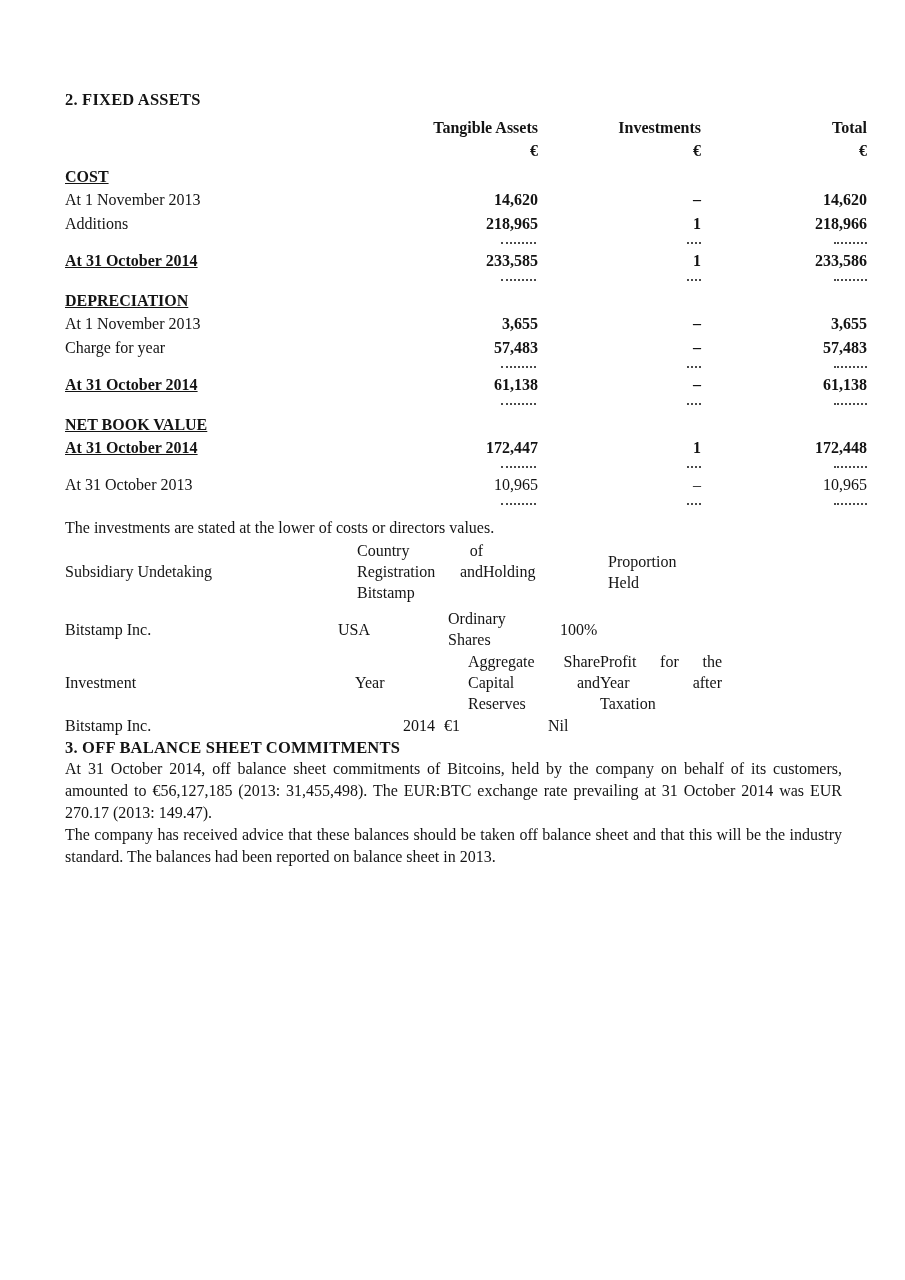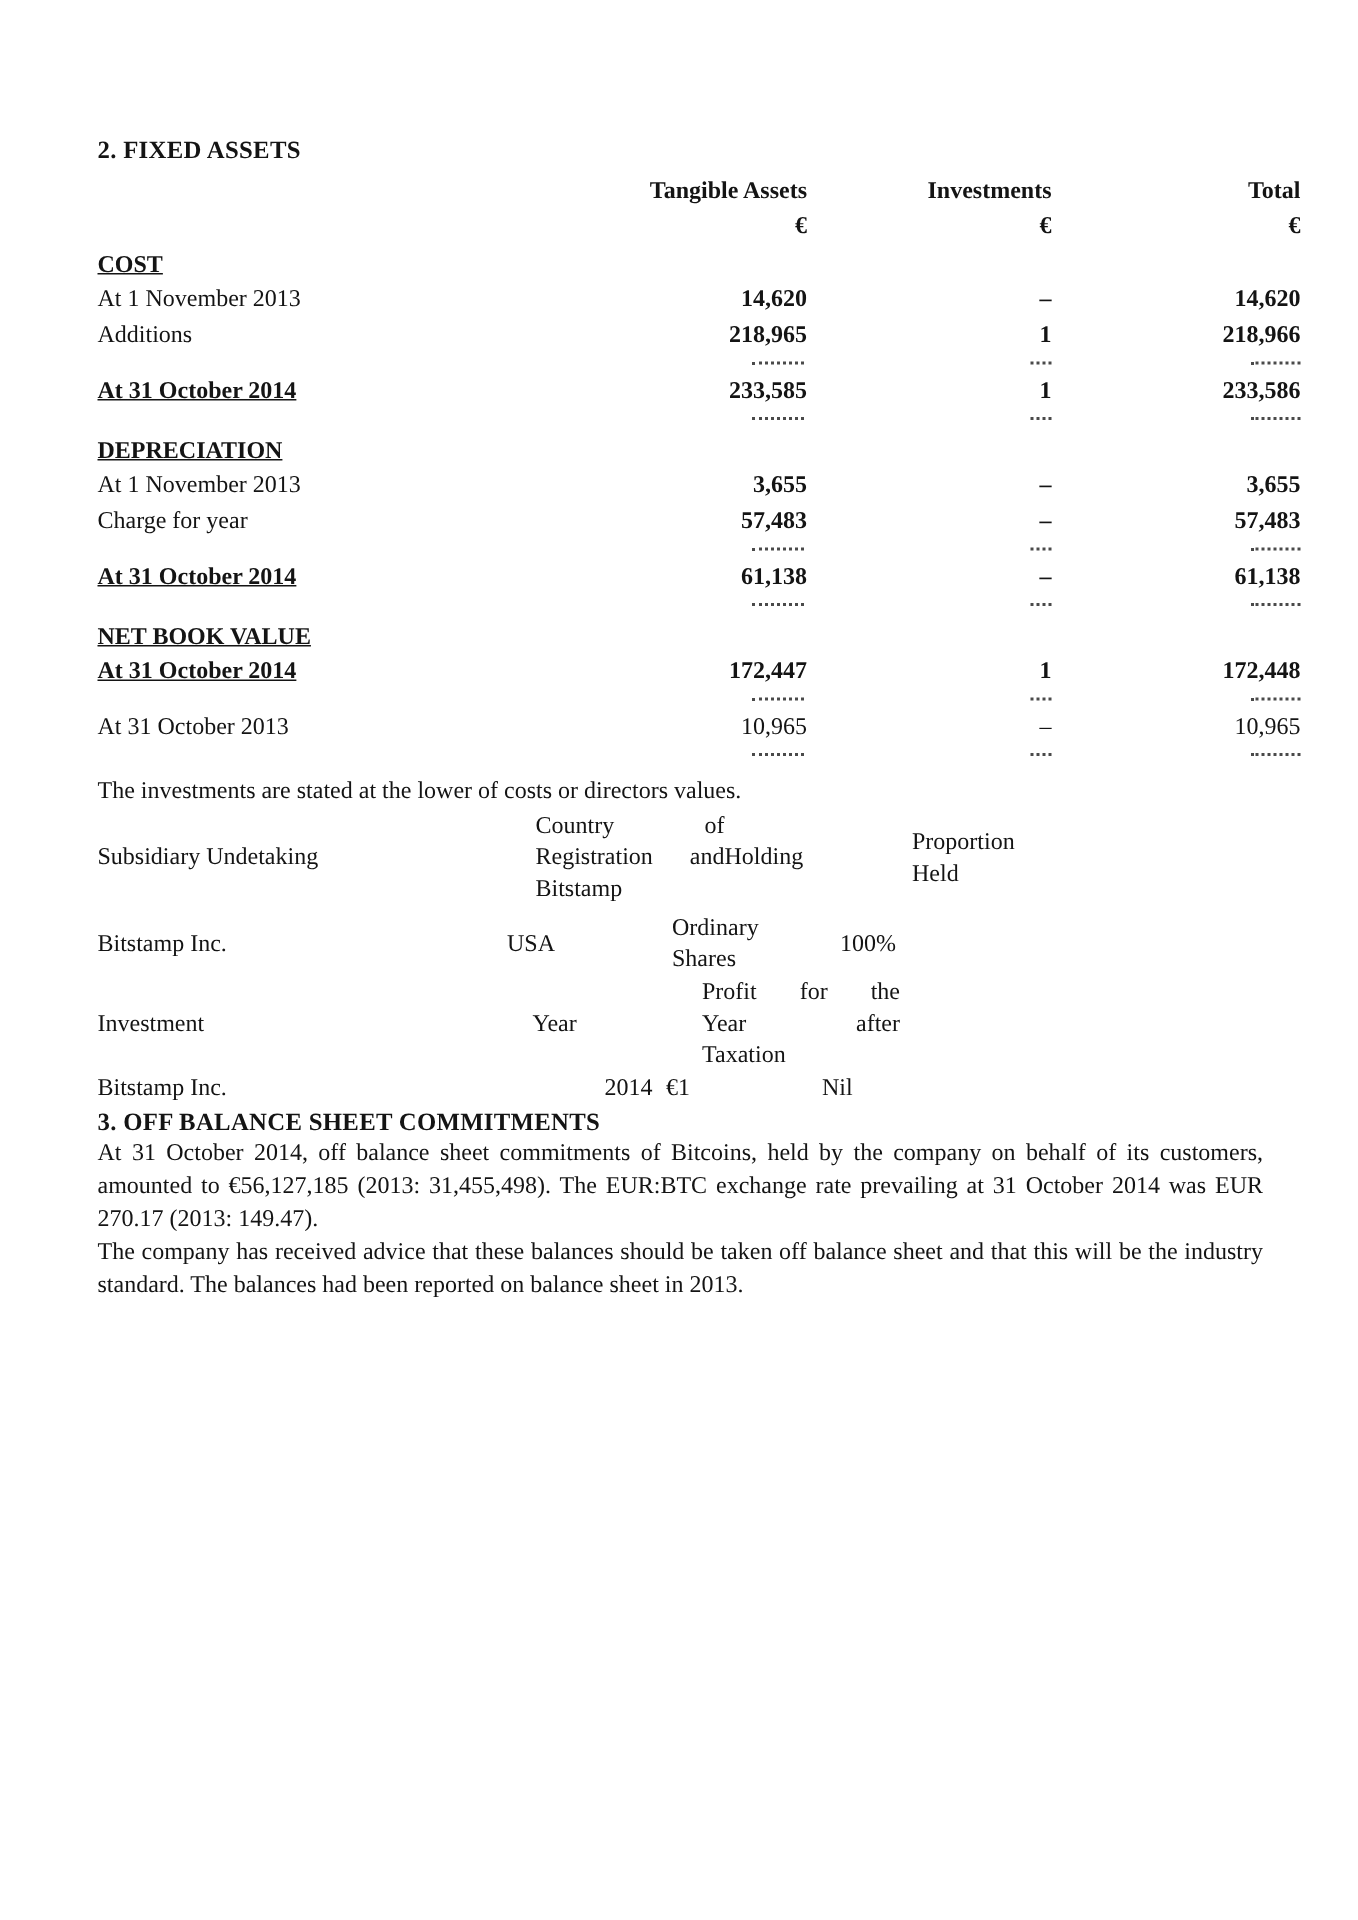--- a/index.html
+++ b/index.html
@@ -225,20 +225,25 @@
       <span class="pl">Ordinary</span>
       <span class="pl">Shares</span>
     </div>
     <div>100%</div>
   </div>
 
   <div class="sub-row sub-h2">
     <div>Investment</div>
     <div>Year</div>
     <div class="wrapcell">
+      <span class="jl">Aggregate Share</span>
+      <span class="jl">Capital and</span>
+      <span class="pl">Reserves</span>
+    </div>
+    <div class="wrapcell">
       <span class="jl">Profit for the</span>
       <span class="jl">Year after</span>
       <span class="pl">Taxation</span>
     </div>
   </div>
 
   <div class="sub-row sub-r2">
     <div>Bitstamp Inc.</div>
     <div>2014</div>
     <div>€1</div>

